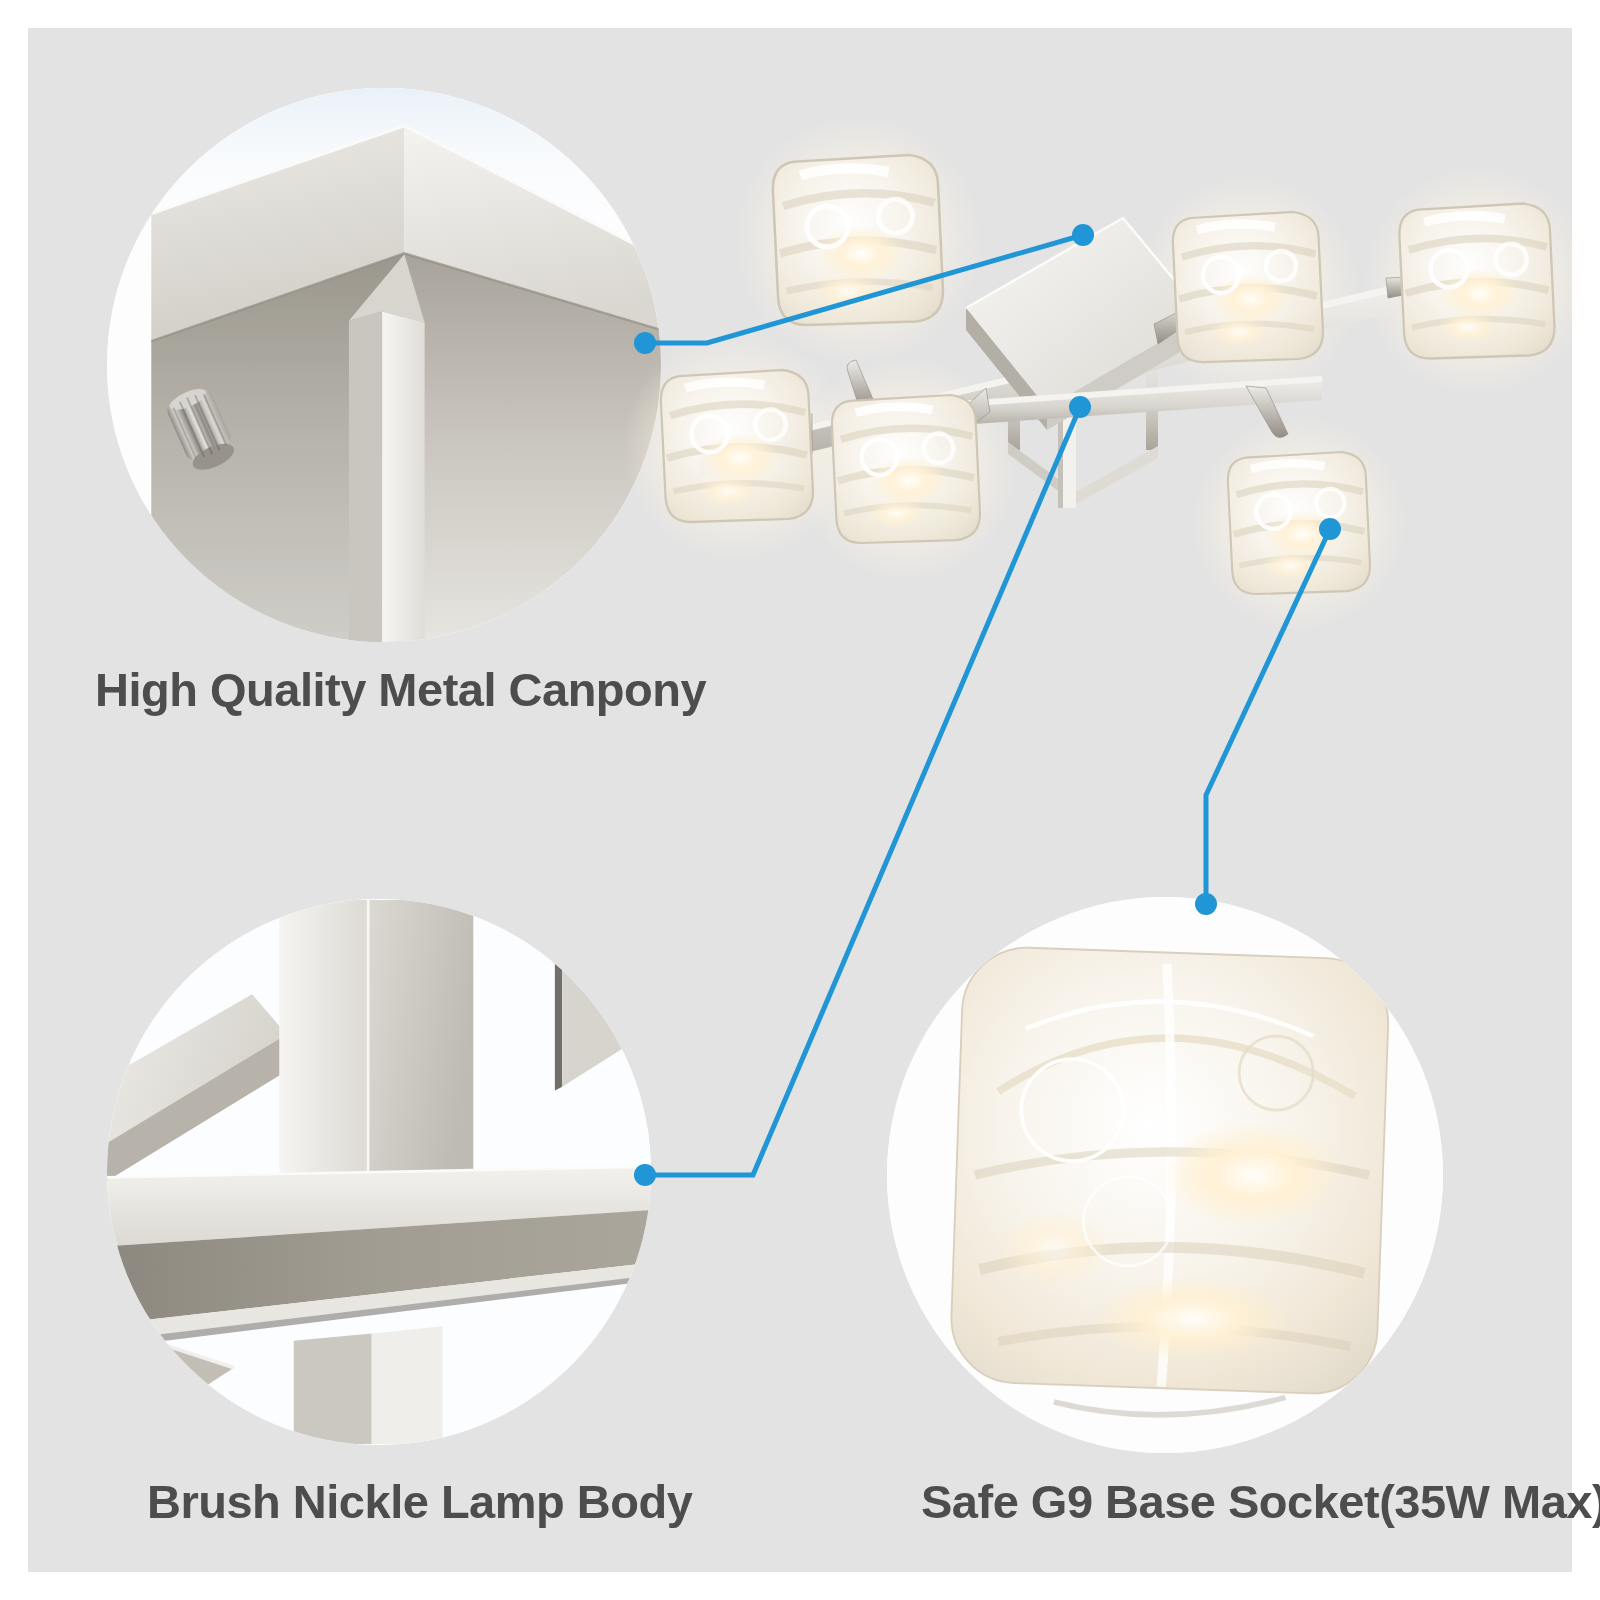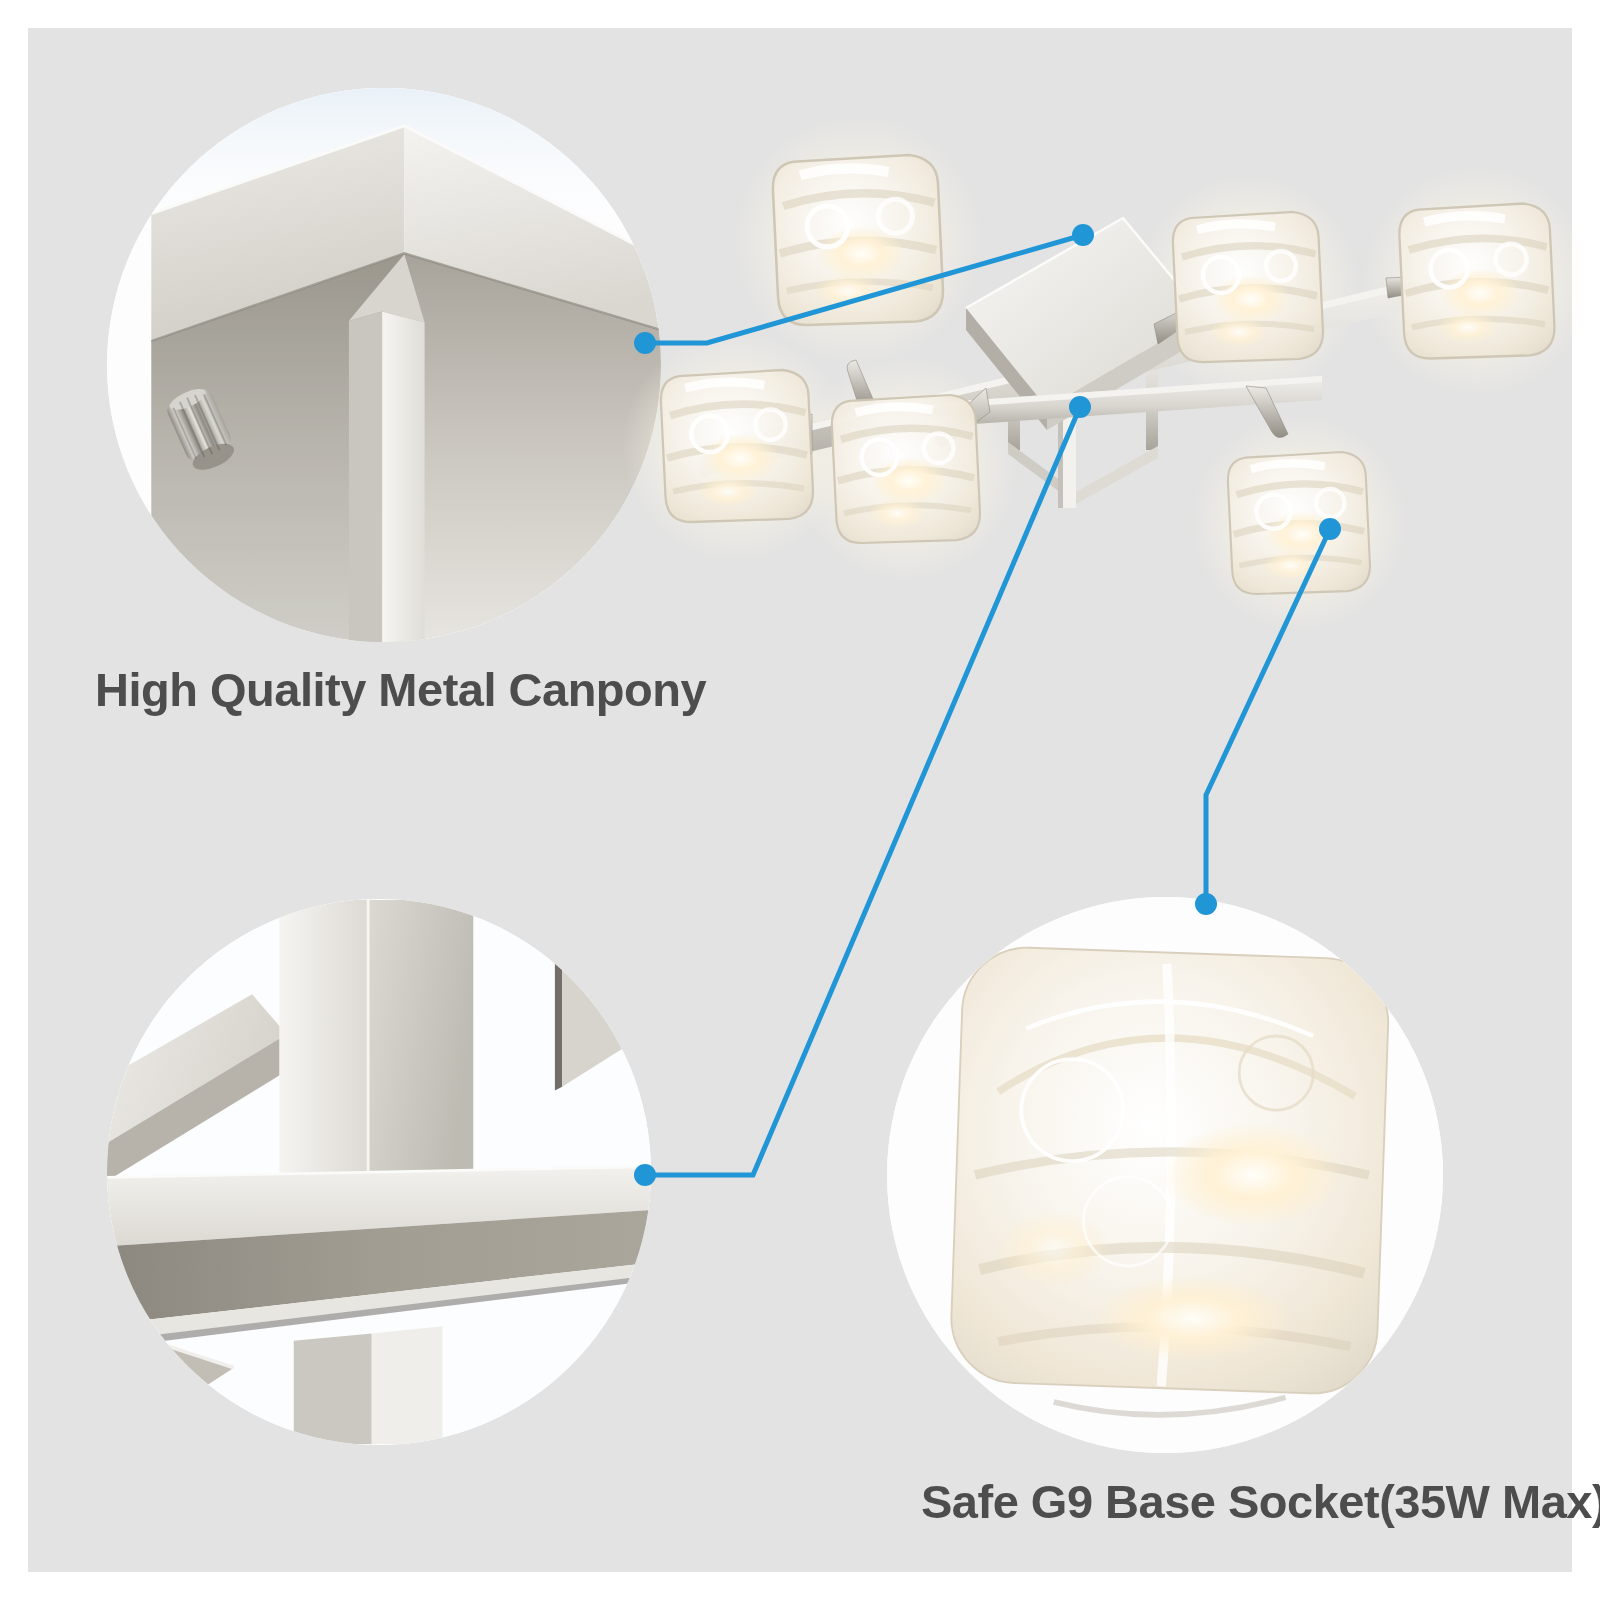--- a/index.html
+++ b/index.html
@@ -276,15 +276,16 @@
     <polyline class="accent-line" points="1330,529 1206,795 1206,904"></polyline>
     <circle class="accent-dot" cx="645" cy="343" r="11"></circle>
     <circle class="accent-dot" cx="1083" cy="235" r="11"></circle>
     <circle class="accent-dot" cx="1080" cy="407" r="11"></circle>
     <circle class="accent-dot" cx="645" cy="1175" r="11"></circle>
     <circle class="accent-dot" cx="1330" cy="529" r="11"></circle>
     <circle class="accent-dot" cx="1206" cy="904" r="11"></circle>
   </svg>
 
   <div class="caption" id="caption-canopy">High Quality Metal Canpony</div>
+  <div class="caption" id="caption-body">Brush Nickle Lamp Body</div>
   <div class="caption" id="caption-socket">Safe G9 Base Socket(35W Max)</div>
 
 </div>
 
 </body></html>

